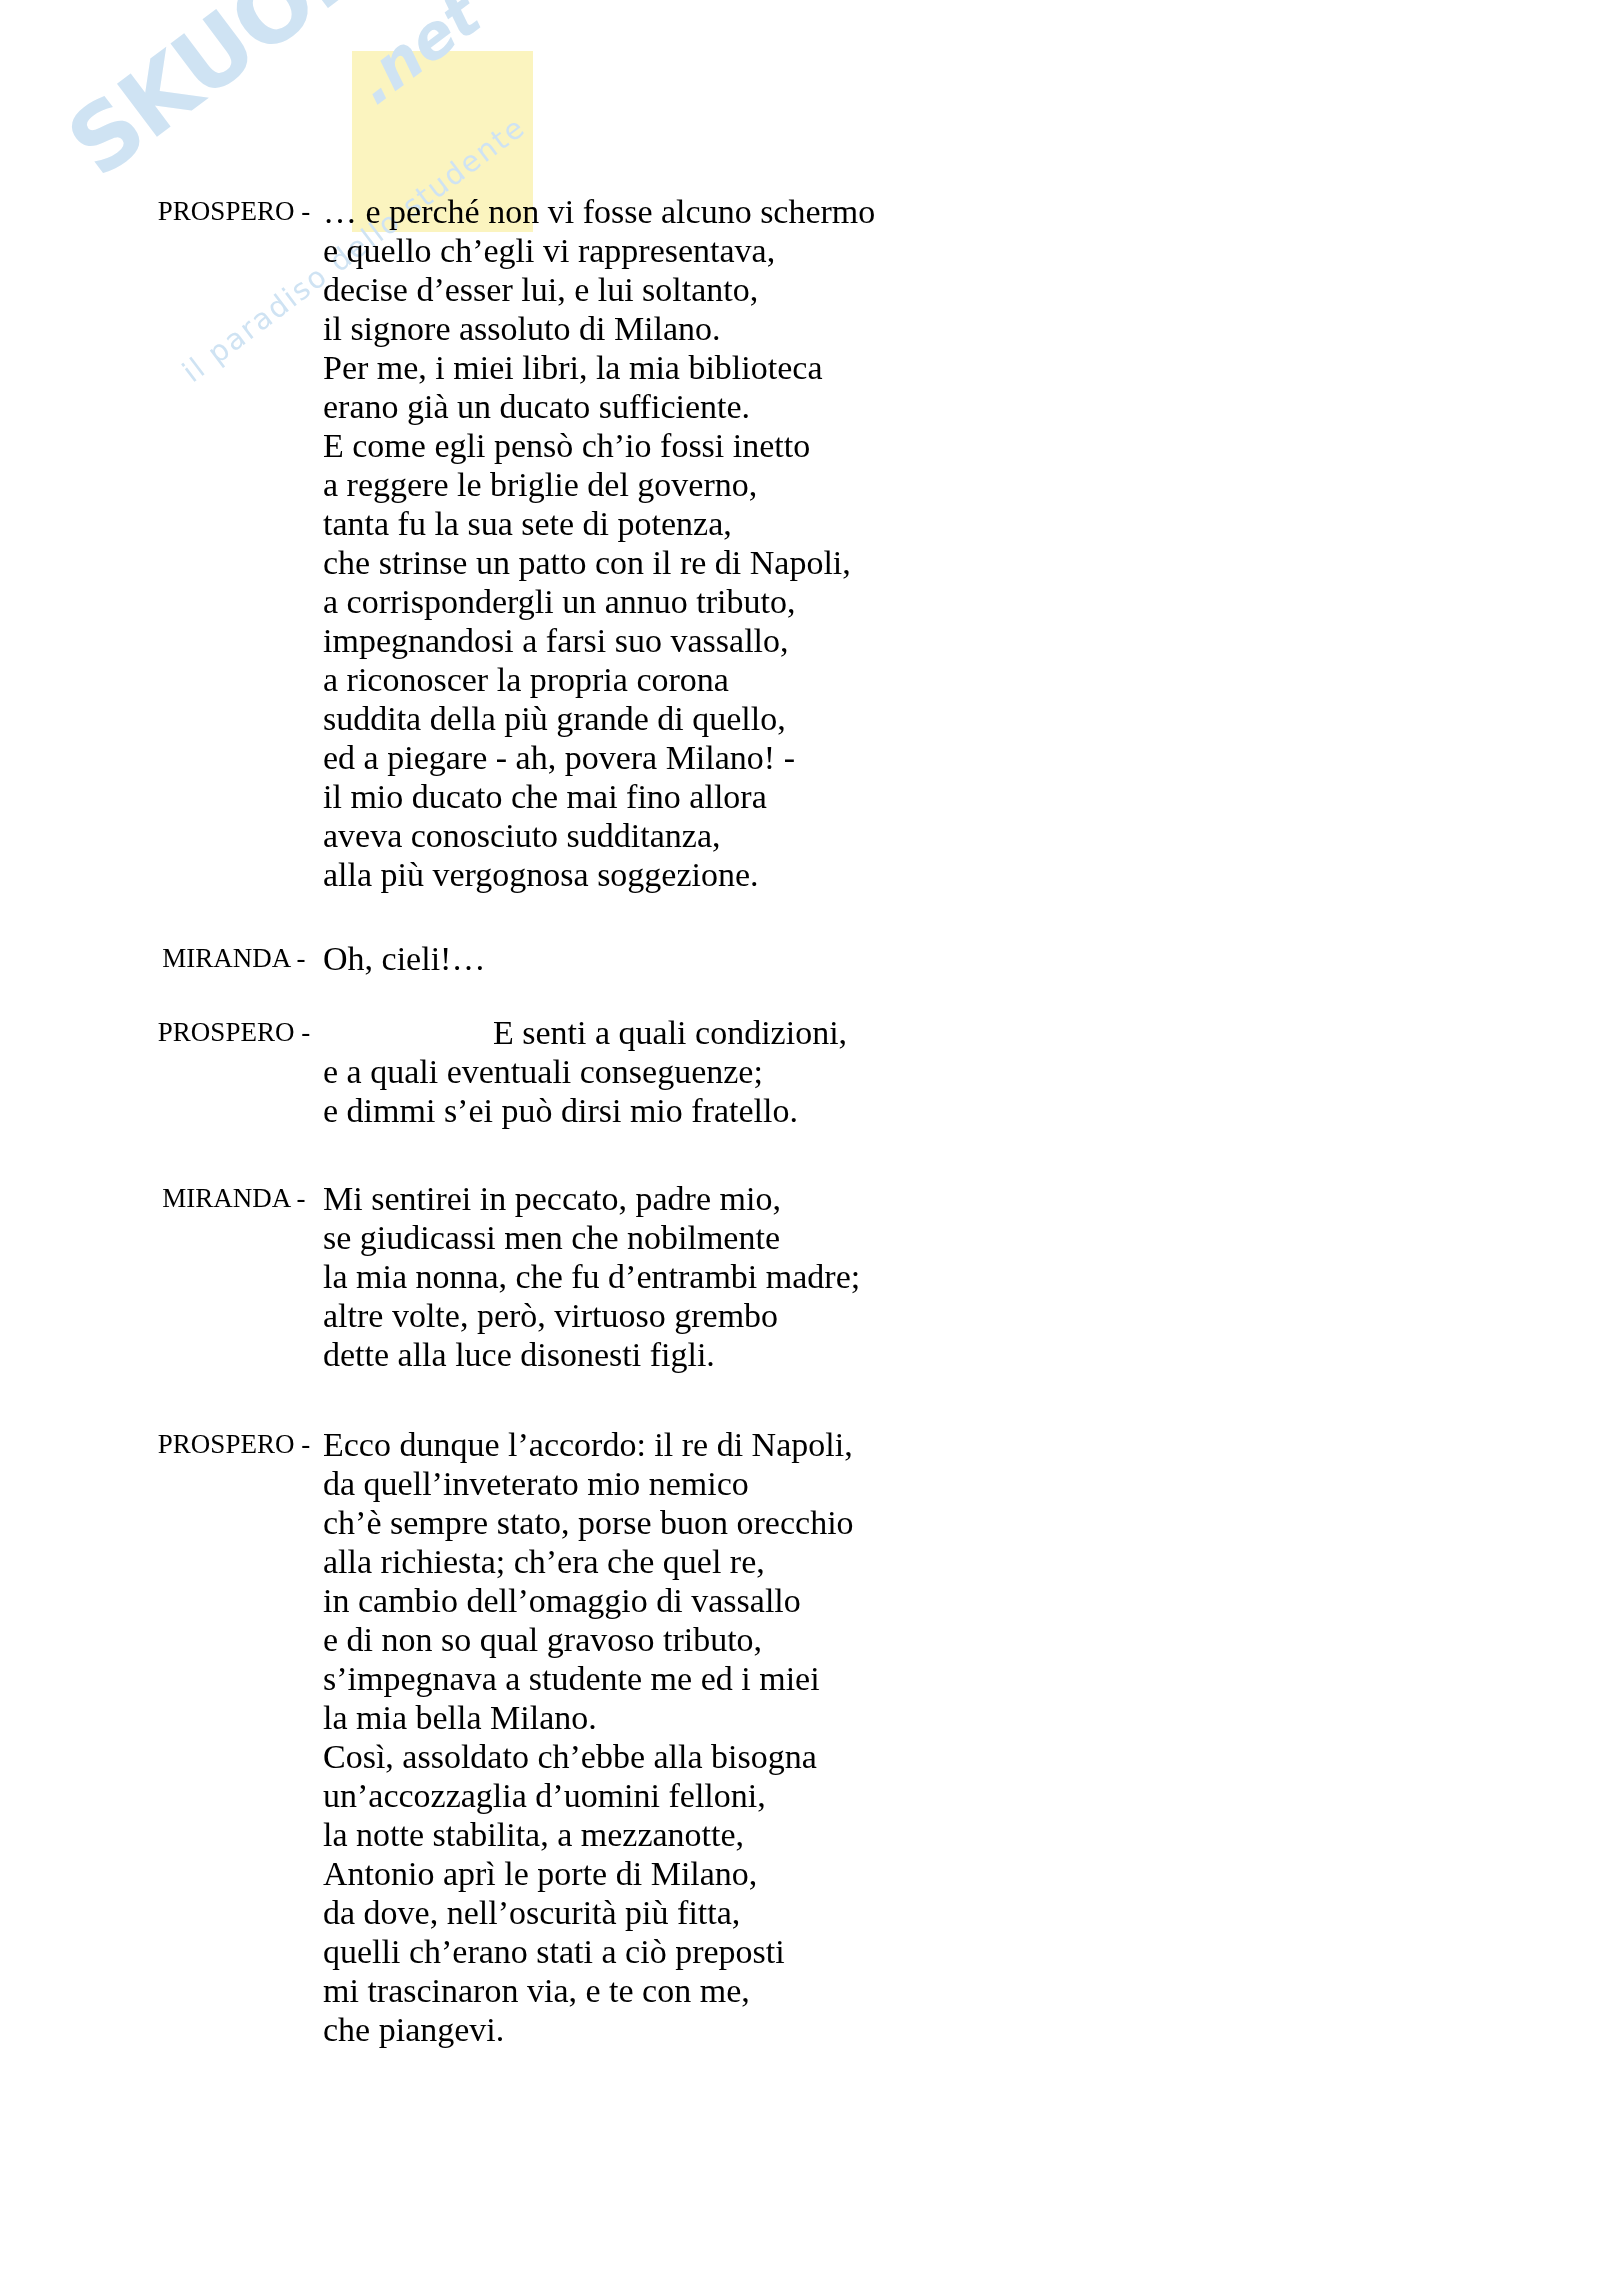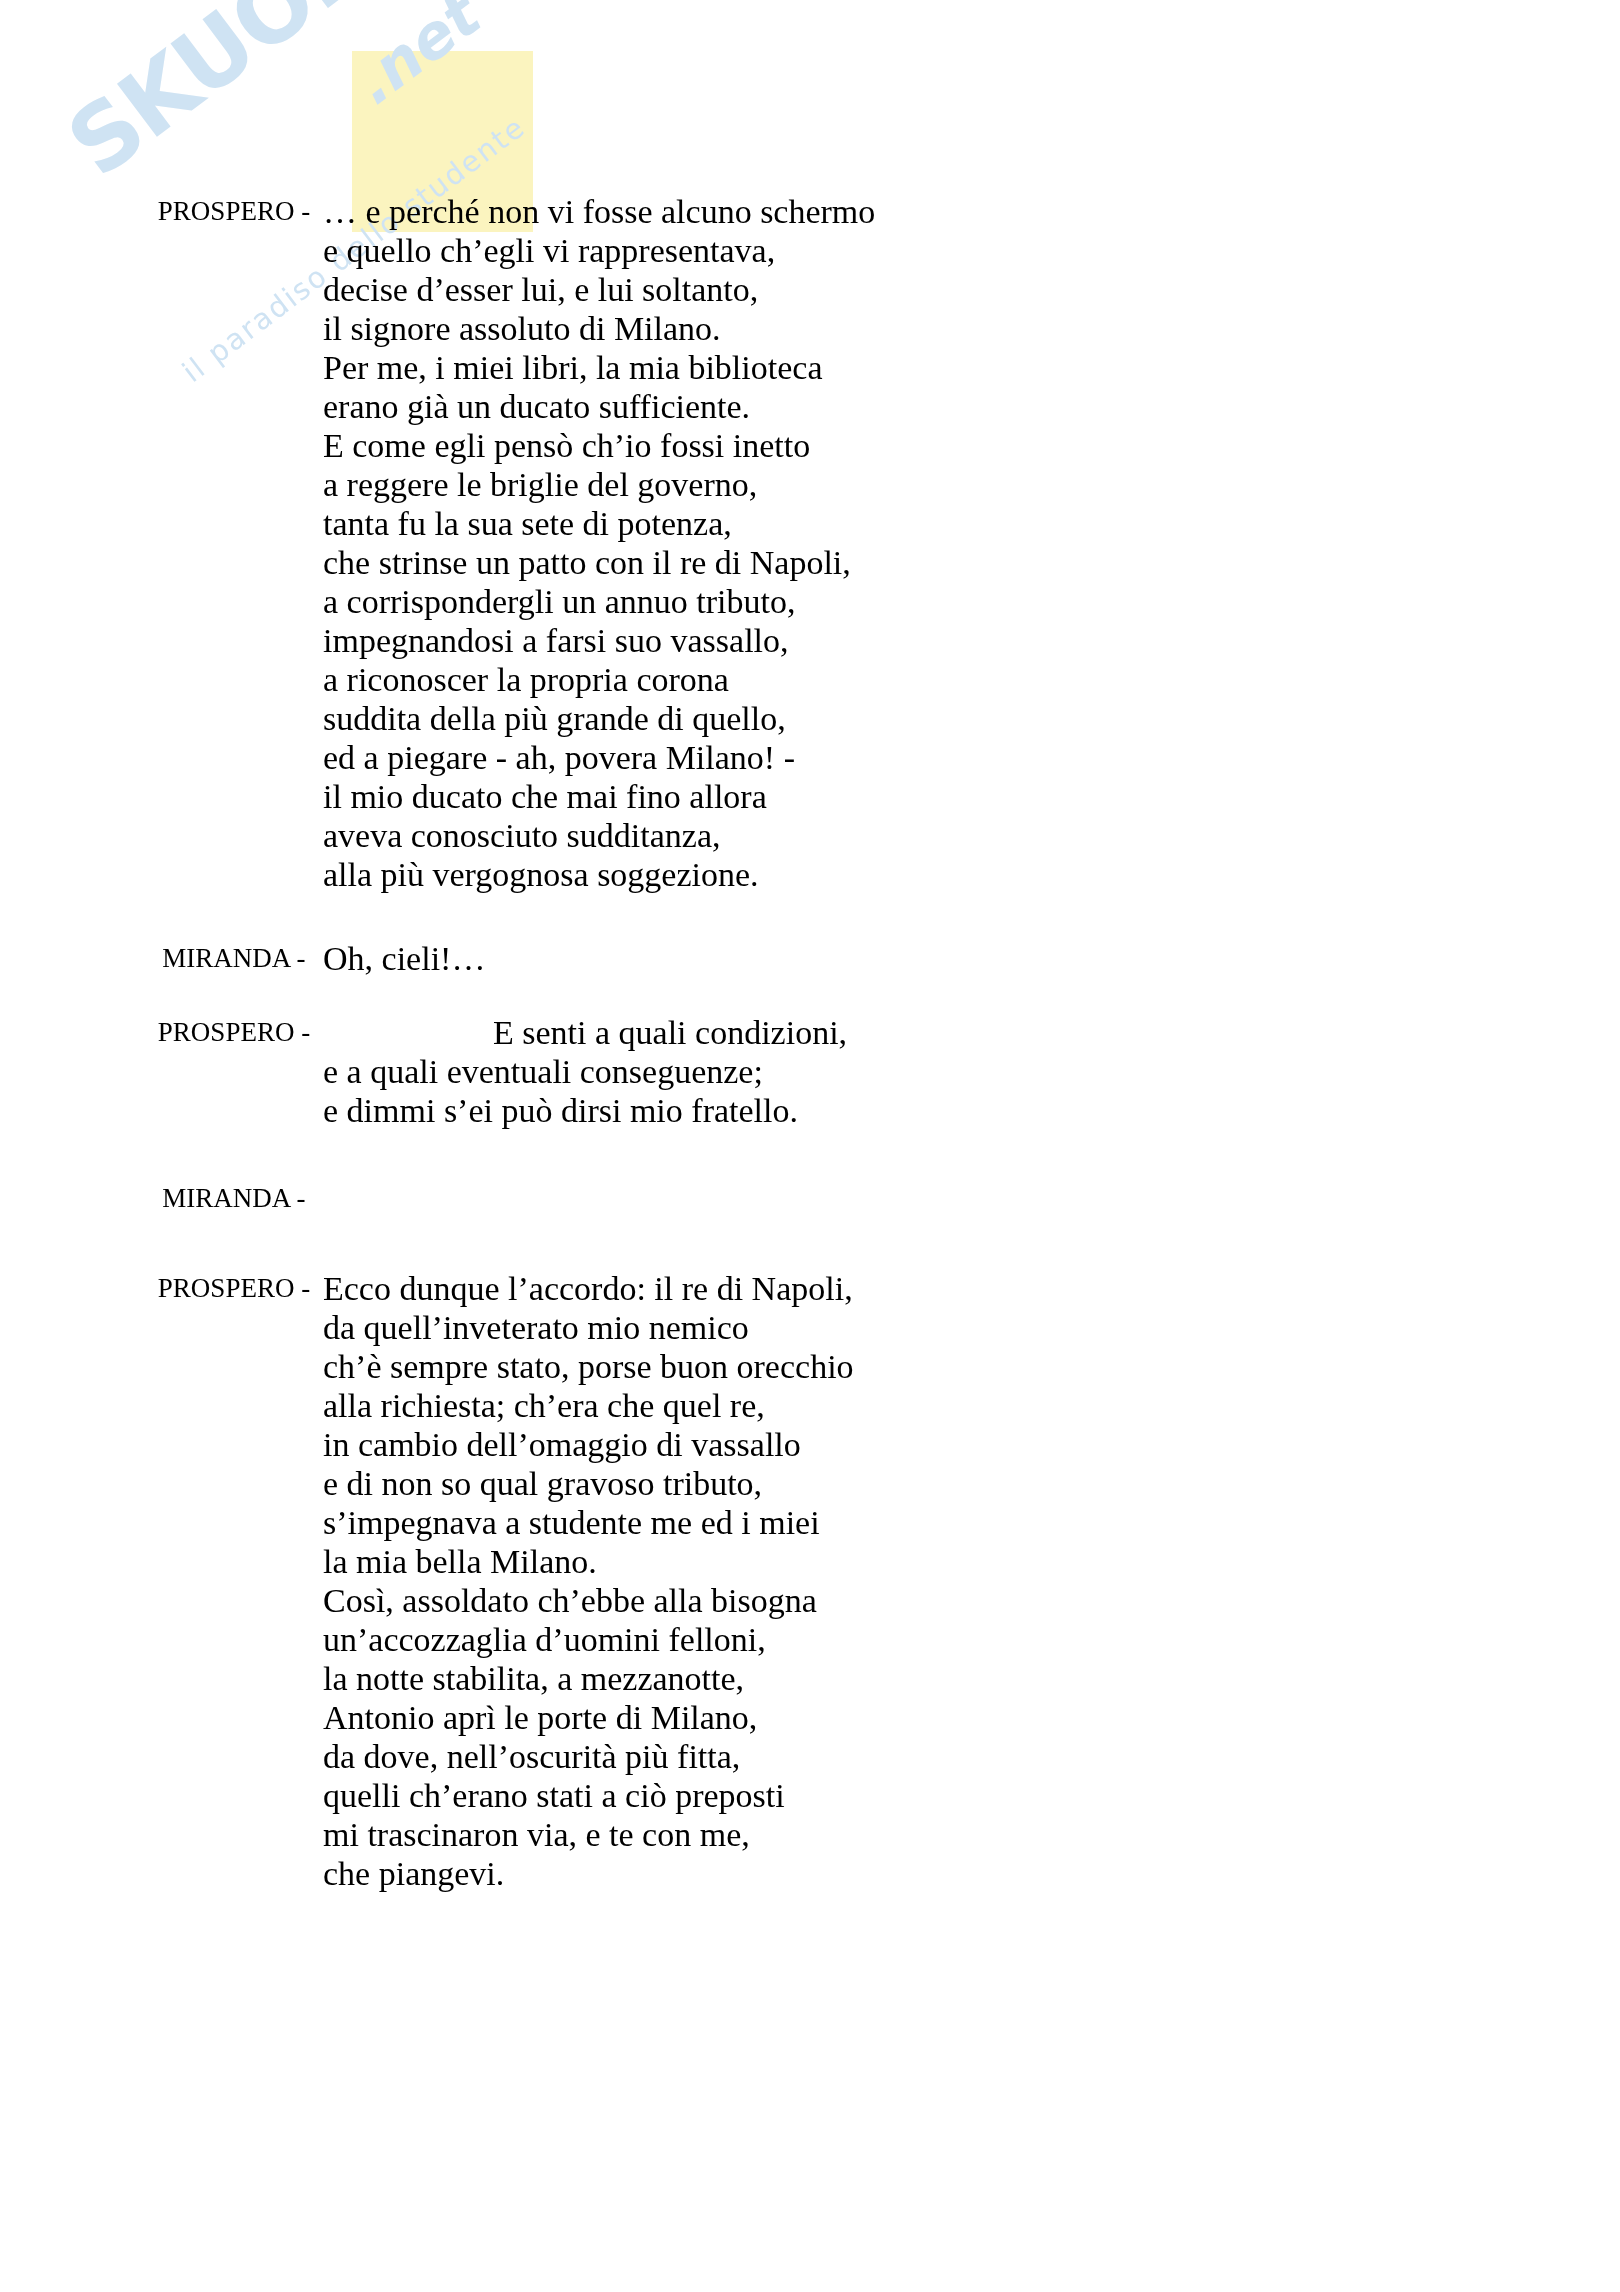--- a/index.html
+++ b/index.html
@@ -159,20 +159,27 @@
       <div class="speaker">PROSPERO -</div>
       <div class="lines">
         <div>                    E senti a quali condizioni,</div>
         <div>e a quali eventuali conseguenze;</div>
         <div>e dimmi s’ei può dirsi mio fratello.</div>
       </div>
     </div>
 
     <div class="block gap-4">
       <div class="speaker">MIRANDA -</div>
+      <div class="lines">
+        <div>Mi sentirei in peccato, padre mio,</div>
+        <div>se giudicassi men che nobilmente</div>
+        <div>la mia nonna, che fu d’entrambi madre;</div>
+        <div>altre volte, però, virtuoso grembo</div>
+        <div>dette alla luce disonesti figli.</div>
+      </div>
     </div>
 
     <div class="block">
       <div class="speaker">PROSPERO -</div>
       <div class="lines">
         <div>Ecco dunque l’accordo: il re di Napoli,</div>
         <div>da quell’inveterato mio nemico</div>
         <div>ch’è sempre stato, porse buon orecchio</div>
         <div>alla richiesta; ch’era che quel re,</div>
         <div>in cambio dell’omaggio di vassallo</div>

